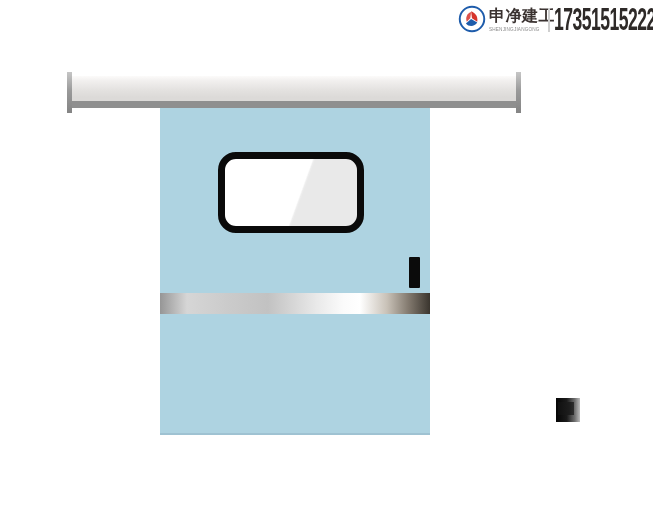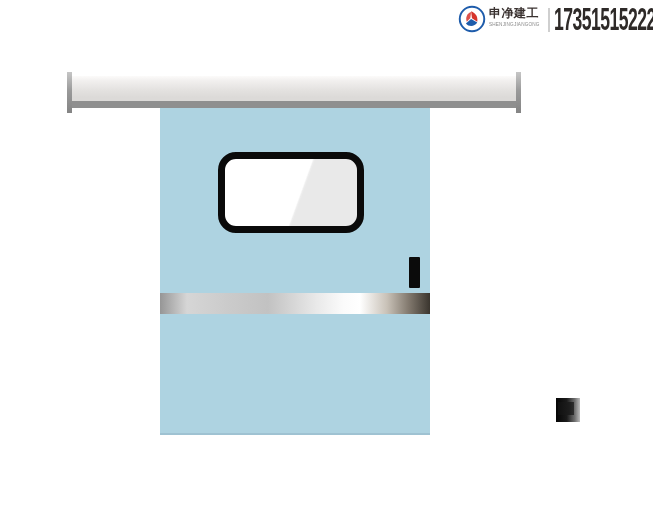--- a/index.html
+++ b/index.html
@@ -24,21 +24,21 @@
     position:relative;
     width:653px;height:509px;
     background:#ffffff;
     overflow:hidden;
   }
 
   
   .brand-logo{position:absolute;left:458px;top:5px;width:28px;height:28px;}
   .brand-text{position:absolute;left:489px;top:7px;width:58px;}
   .brand-name{
-    font-size:12px;font-weight:700;color:var(--brand-text);
+    font-size:16px;font-weight:700;color:var(--brand-text);
     letter-spacing:0.5px;white-space:nowrap;line-height:1.1;
   }
   .brand-romanized{
     font-size:6px;color:var(--brand-sub);letter-spacing:0.2px;
     white-space:nowrap;transform:scaleX(.78);transform-origin:left top;
     margin-top:1px;
   }
   .header-divider{
     position:absolute;left:548px;top:8px;width:2px;height:24px;
     background:#cfcfcf;

